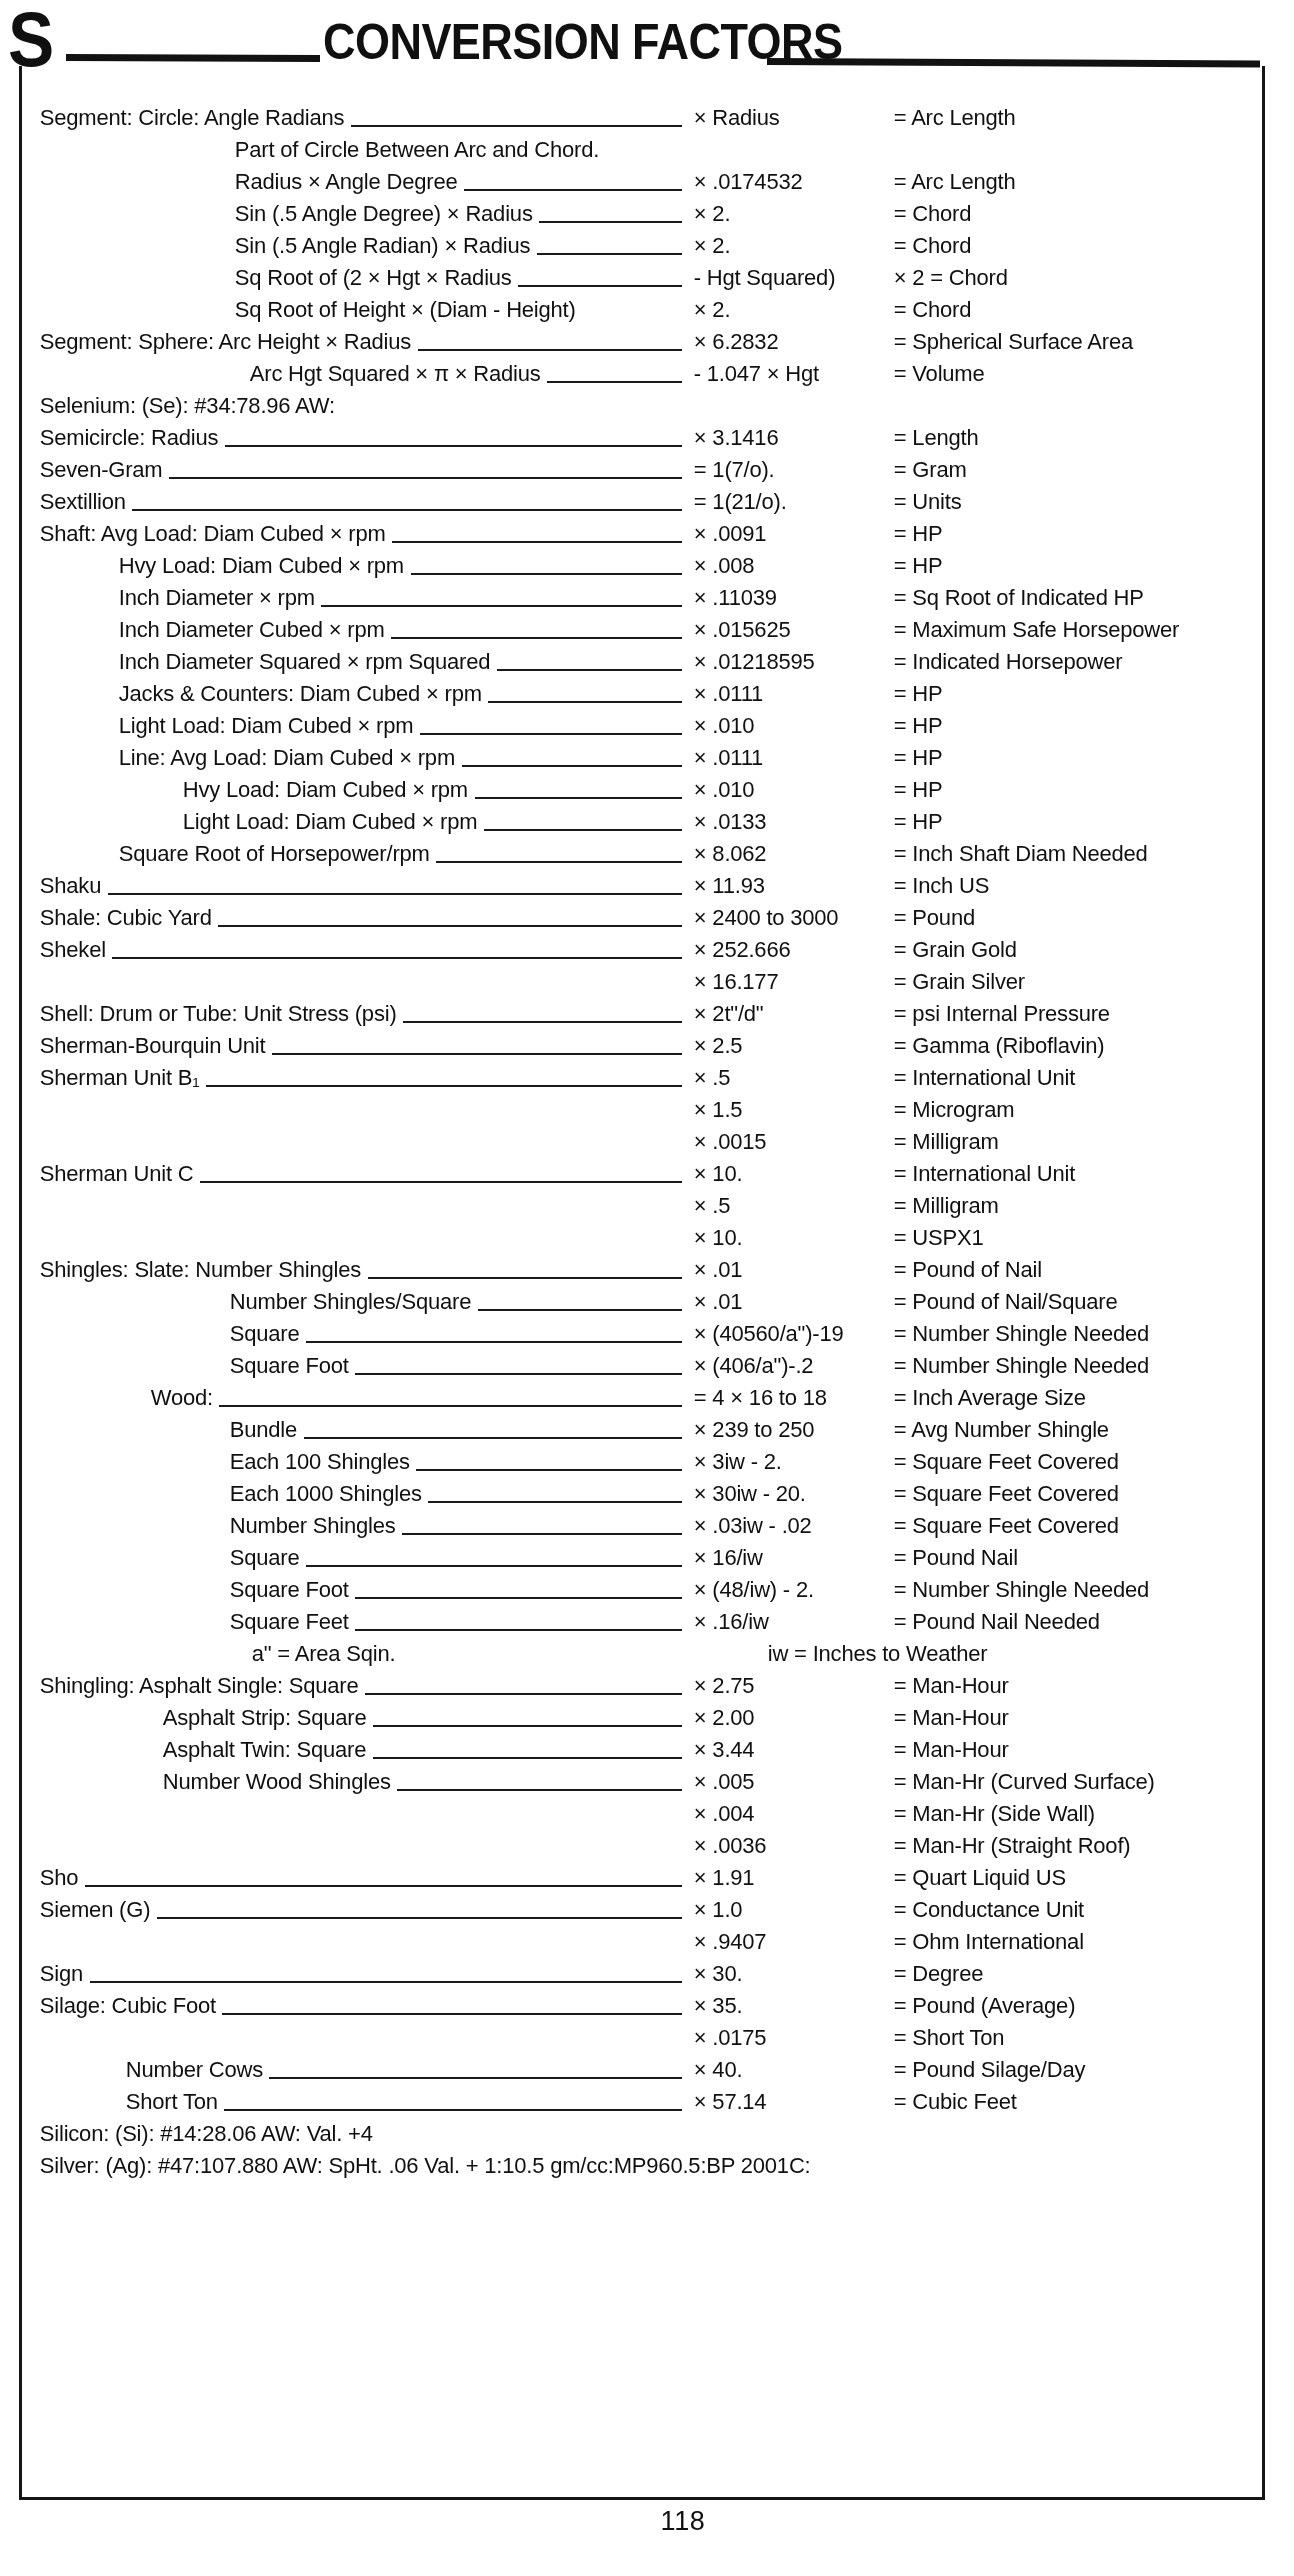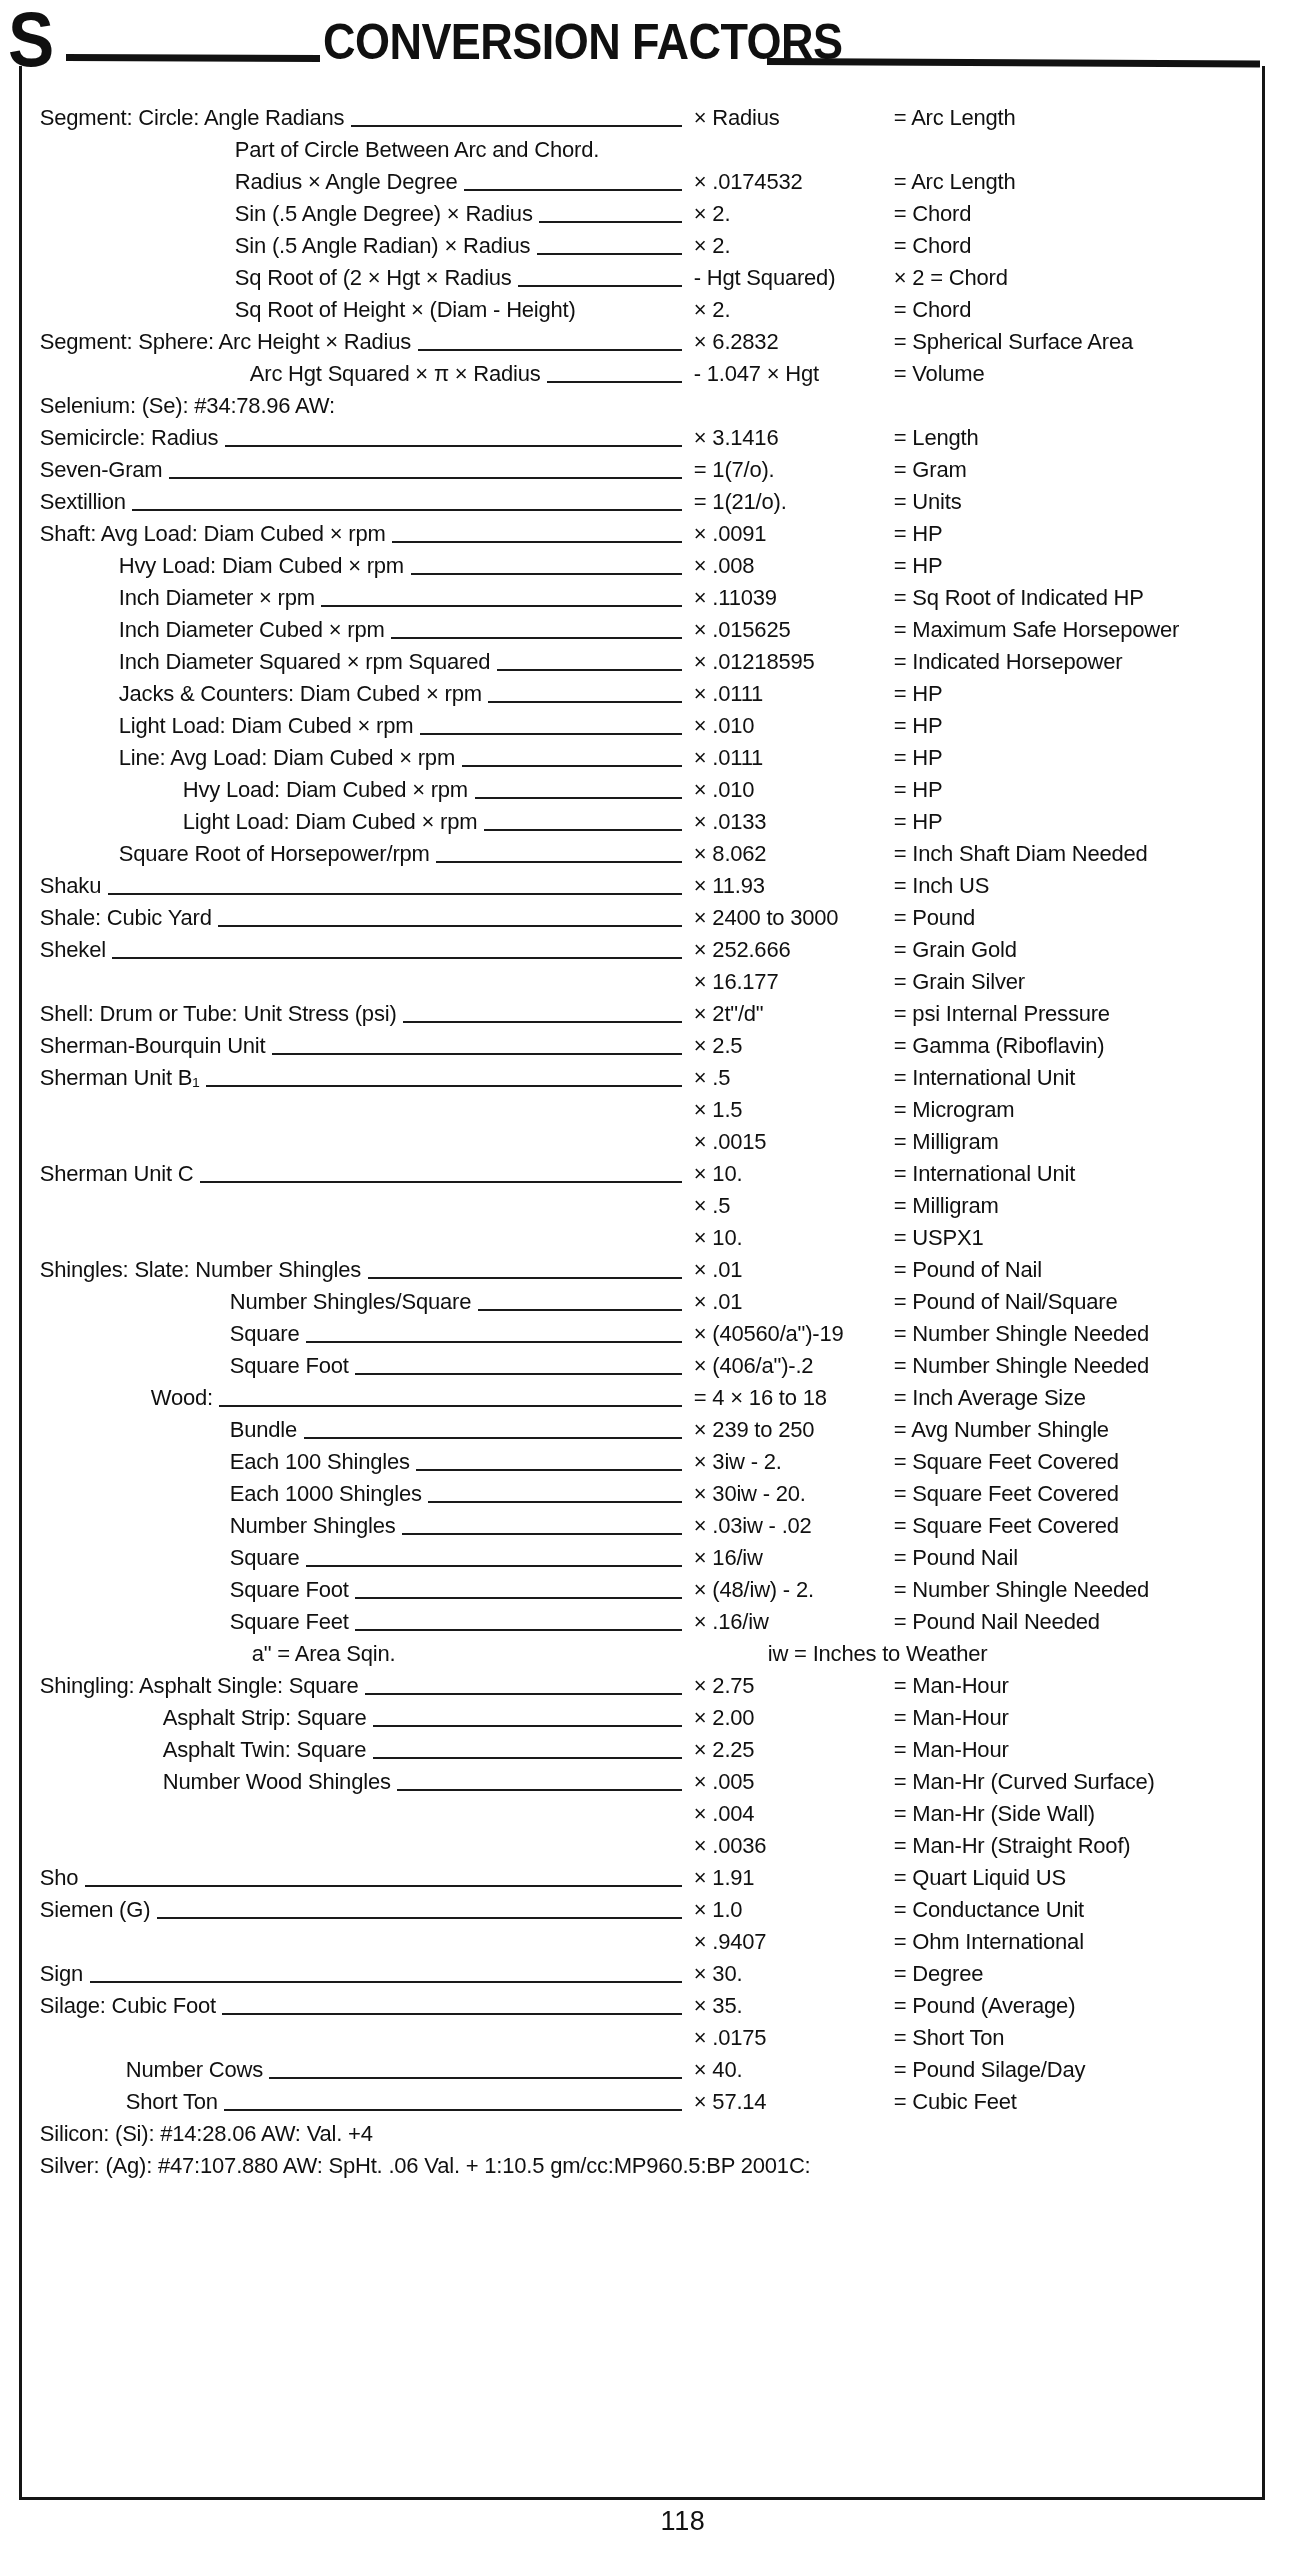--- a/index.html
+++ b/index.html
@@ -425,21 +425,21 @@
             <div class="leader"></div>
           </div>
           <div class="factor">× 2.00</div>
           <div class="result">= Man-Hour</div>
         </div>
         <div class="row entry">
           <div class="left">
             <div class="label" style="padding-left: 123px;">Asphalt Twin: Square</div>
             <div class="leader"></div>
           </div>
-          <div class="factor">× 2.25</div>
+          <div class="factor">× 3.44</div>
           <div class="result">= Man-Hour</div>
         </div>
         <div class="row entry">
           <div class="left">
             <div class="label" style="padding-left: 123px;">Number Wood Shingles</div>
             <div class="leader"></div>
           </div>
           <div class="factor">× .005</div>
           <div class="result">= Man-Hr (Curved Surface)</div>
         </div>

